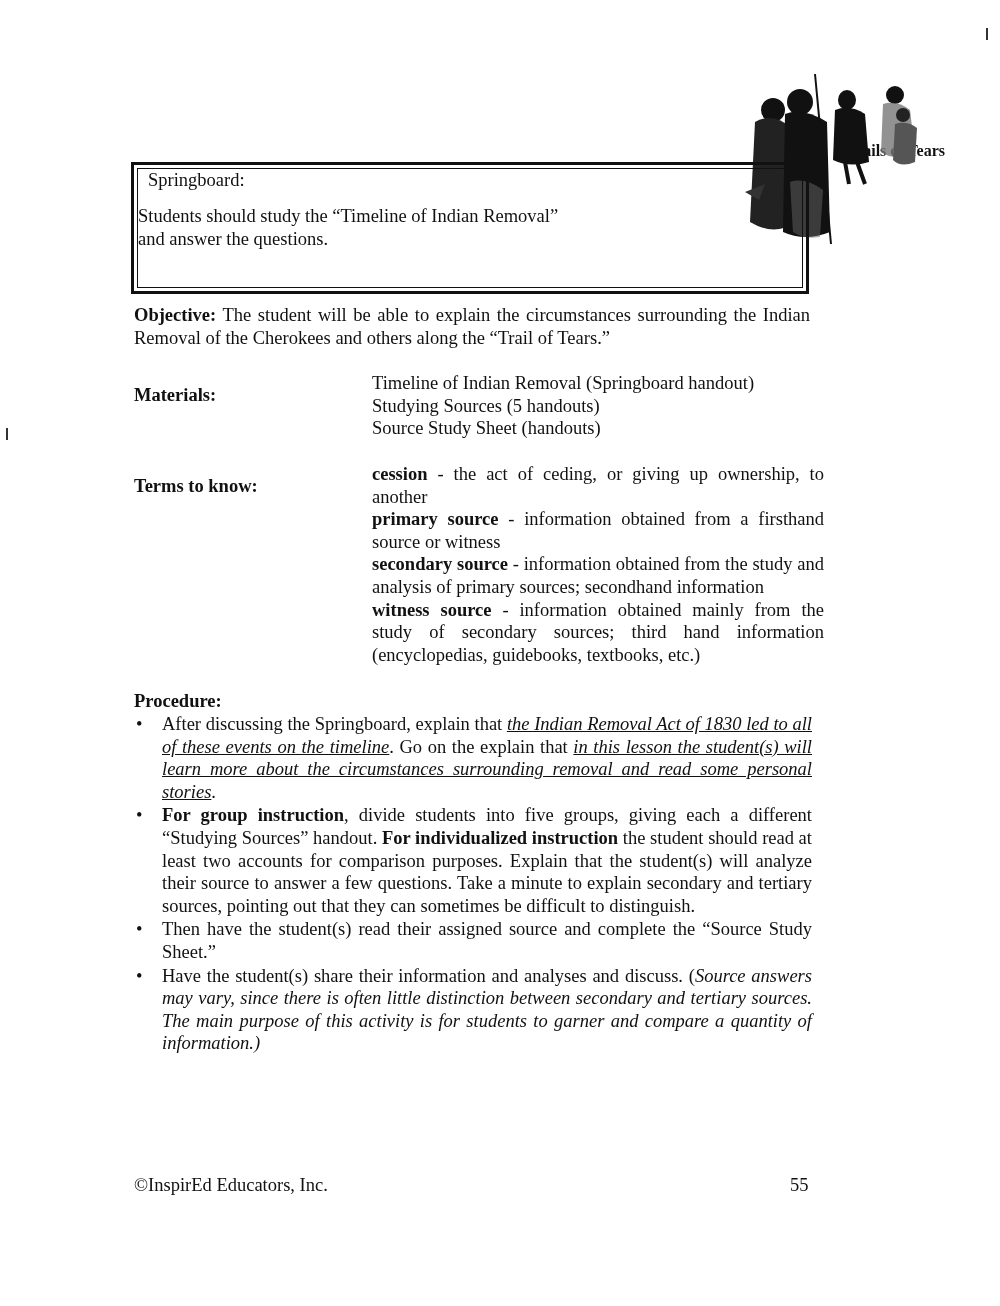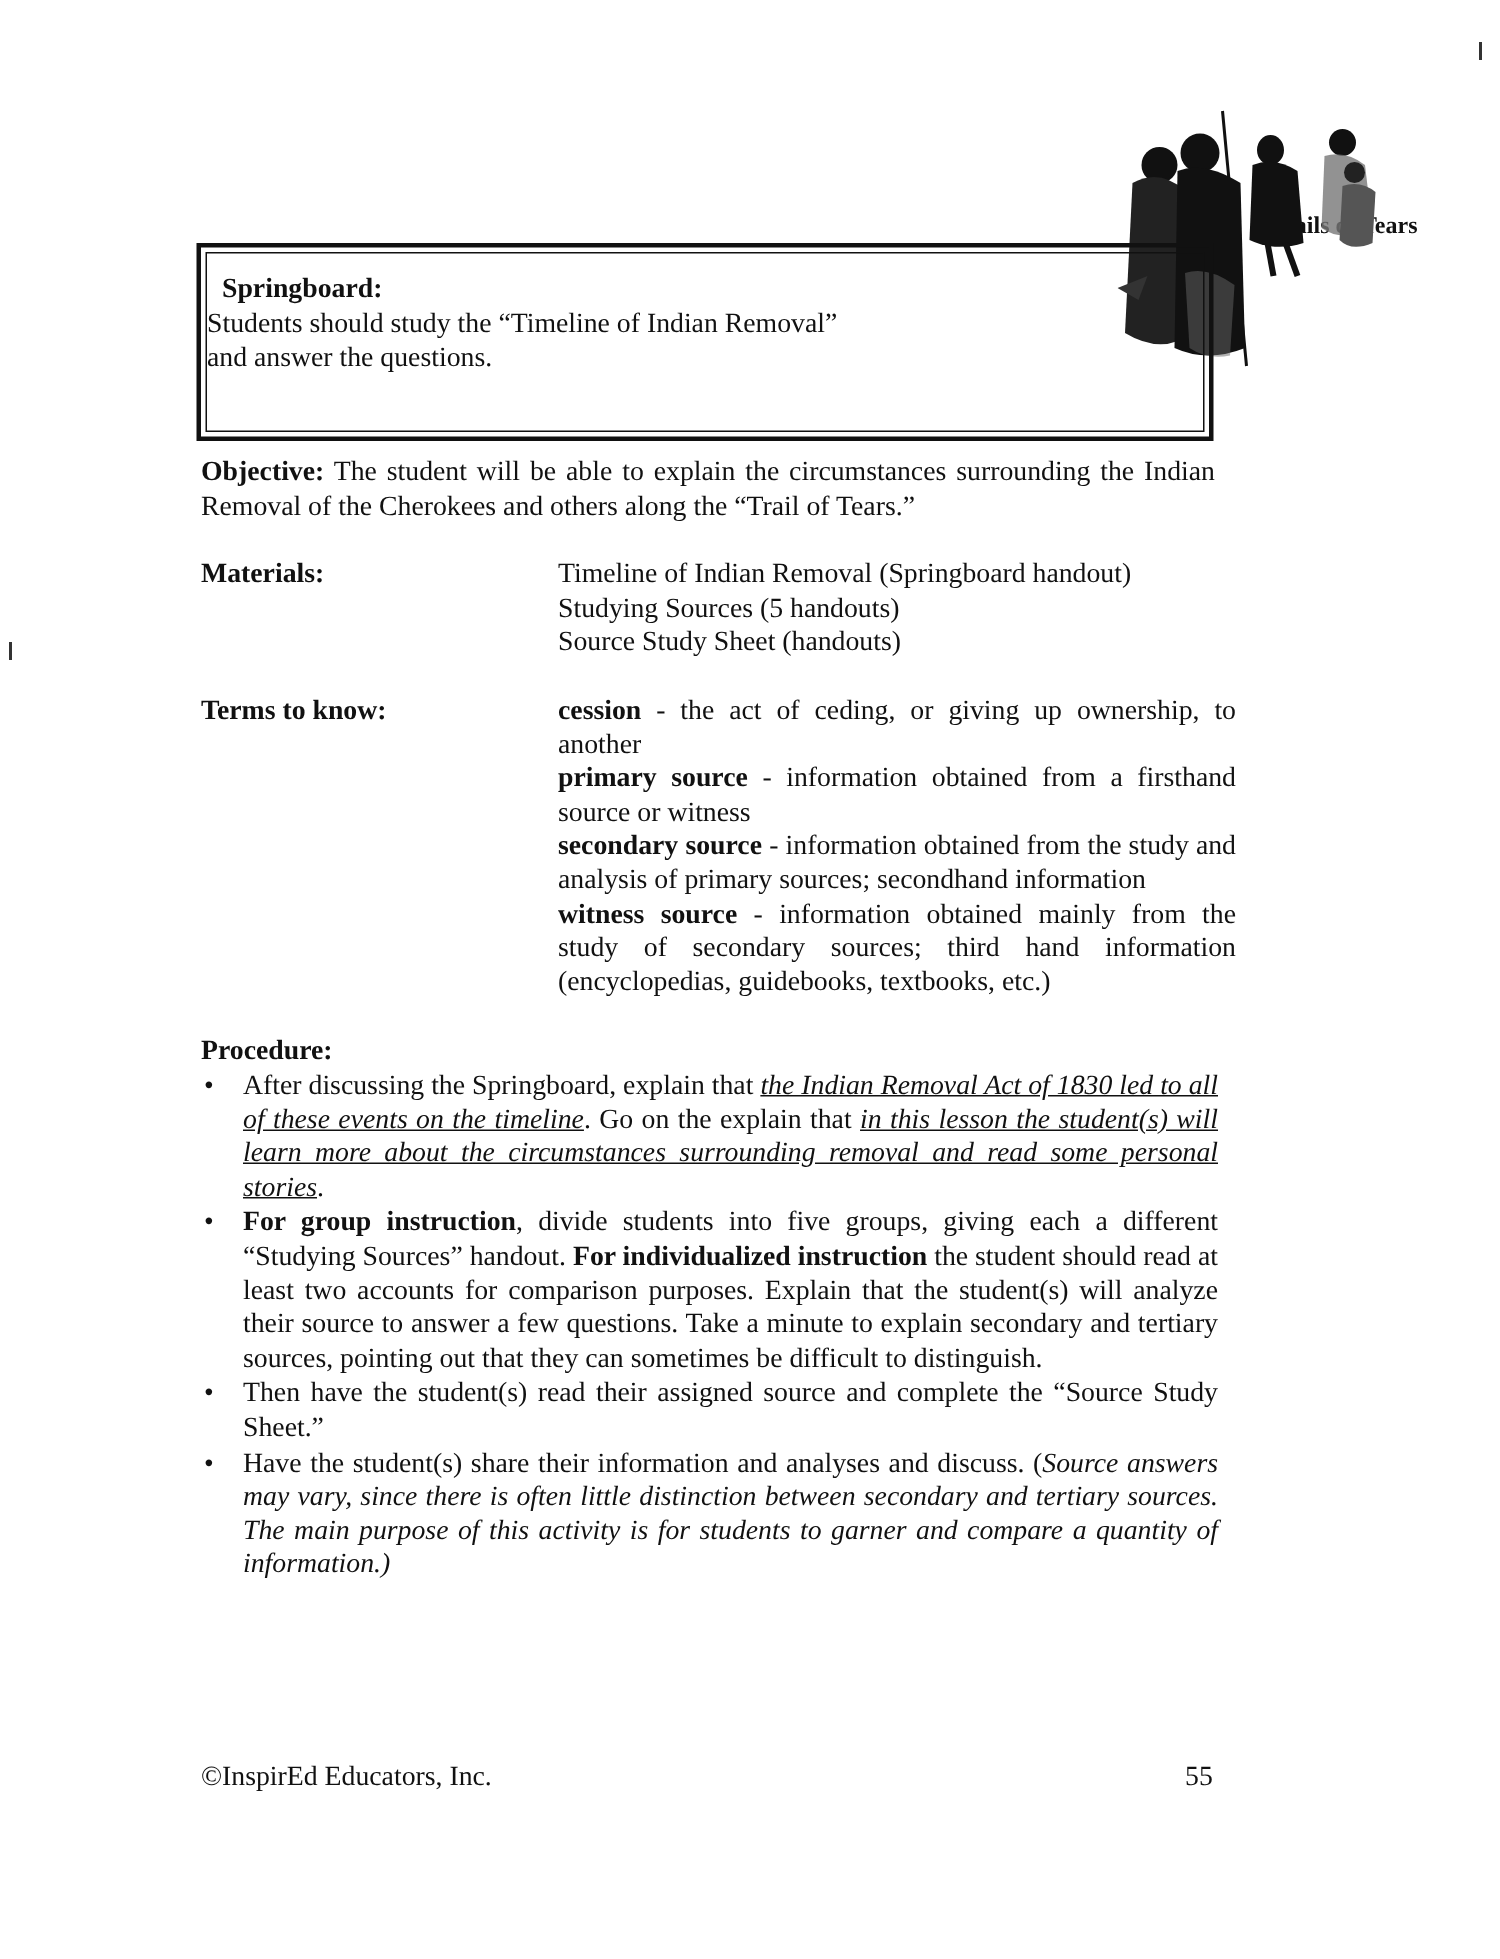--- a/index.html
+++ b/index.html
@@ -14,27 +14,27 @@
     font-weight: bold; font-size: 16px;
   }
   .sb-box {
     left: 131px; top: 162px; width: 672px; height: 126px;
     border: 3px solid #111;
   }
   .sb-inner {
     position: absolute; left: 3px; top: 3px; right: 3px; bottom: 3px;
     border: 1px solid #111;
   }
-  .sb-label { position: absolute; left: 10px; top: 13px; font-weight: bold; }
+  .sb-label { position: absolute; left: 10px; top: 0; font-weight: normal; }
   .sb-line { position: absolute; left: 0; right: 0; }
   .sb-italic { font-style: italic; }
   .illustration { left: 745px; top: 72px; width: 200px; height: 180px; }
   .objective { left: 134px; top: 304px; width: 676px; text-align: justify; }
   .objective b, .lbl { font-weight: bold; }
-  .lbl { left: 134px; }
+  .lbl { left: 134px; margin-top: 12px; }
   .right-col { left: 372px; width: 452px; text-align: justify; }
   .proc-head { left: 134px; top: 690px; font-weight: bold; }
   .proc-list { left: 134px; top: 713px; width: 678px; margin: 0; padding: 0; list-style: none; }
   .proc-list li { position: relative; padding-left: 28px; text-align: justify; margin-bottom: 1px; }
   .proc-list li .bullet { position: absolute; left: 2px; top: 0; }
   .u-it { font-style: italic; text-decoration: underline; }
   .it { font-style: italic; }
   .footer-left { left: 134px; top: 1174px; }
   .footer-right { left: 790px; top: 1174px; }
   .edge-mark { background: #333; width: 2px; }

